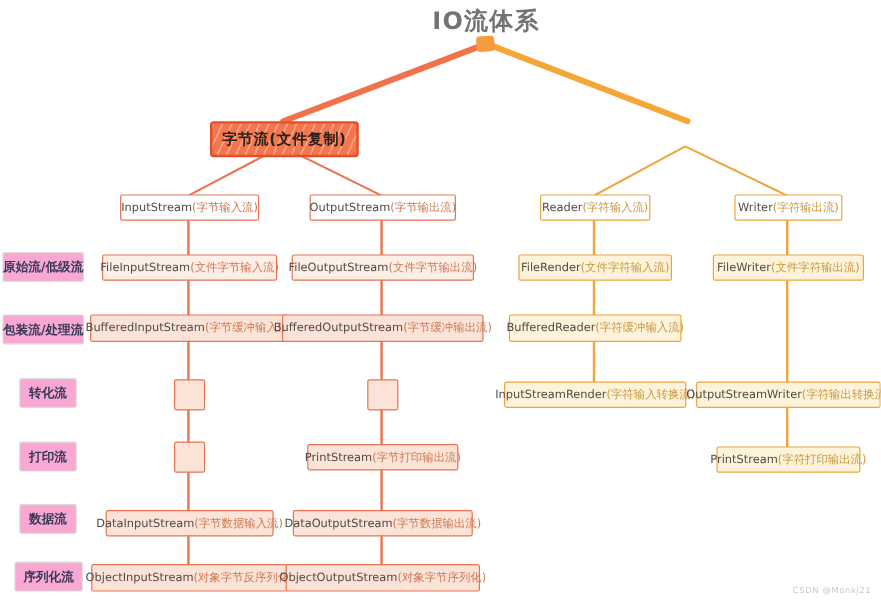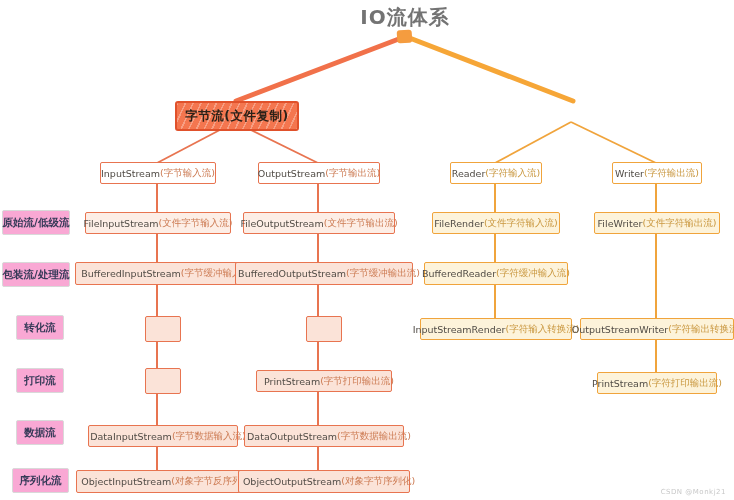--- a/index.html
+++ b/index.html
@@ -27,21 +27,21 @@
     position:absolute;z-index:2;display:flex;align-items:center;justify-content:center;
     border-radius:2px;font-size:9.5px;white-space:nowrap;
   }
   .node .nm{color:#514c46;}
   .node.L{border:1.5px solid #e87450;}
   .node.R{border:1.5px solid #f0a43c;}
   .node.L .ds{color:#cc7a52;}
   .node.R .ds{color:#c9973f;}
   .node.white{background:#ffffff;}
   .node.L.lt{background:#fdeee6;}
-  .node.L.md{background:#fbe3d8;padding-left:10px;}
+  .node.L.md{background:#fbe3d8;}
   .node.R.lt{background:#fdf3da;}
   .rowlab{
     position:absolute;z-index:2;display:flex;align-items:center;justify-content:center;
     background:#f9a8d4;border:1px solid #d9d9d9;border-radius:2px;
     color:#363a58;font-size:10.5px;font-weight:bold;white-space:nowrap;
   }
   .watermark{
     position:absolute;right:8px;bottom:4px;z-index:2;font-size:7px;color:#c8c8c8;letter-spacing:0.5px;
   }
 </style>

